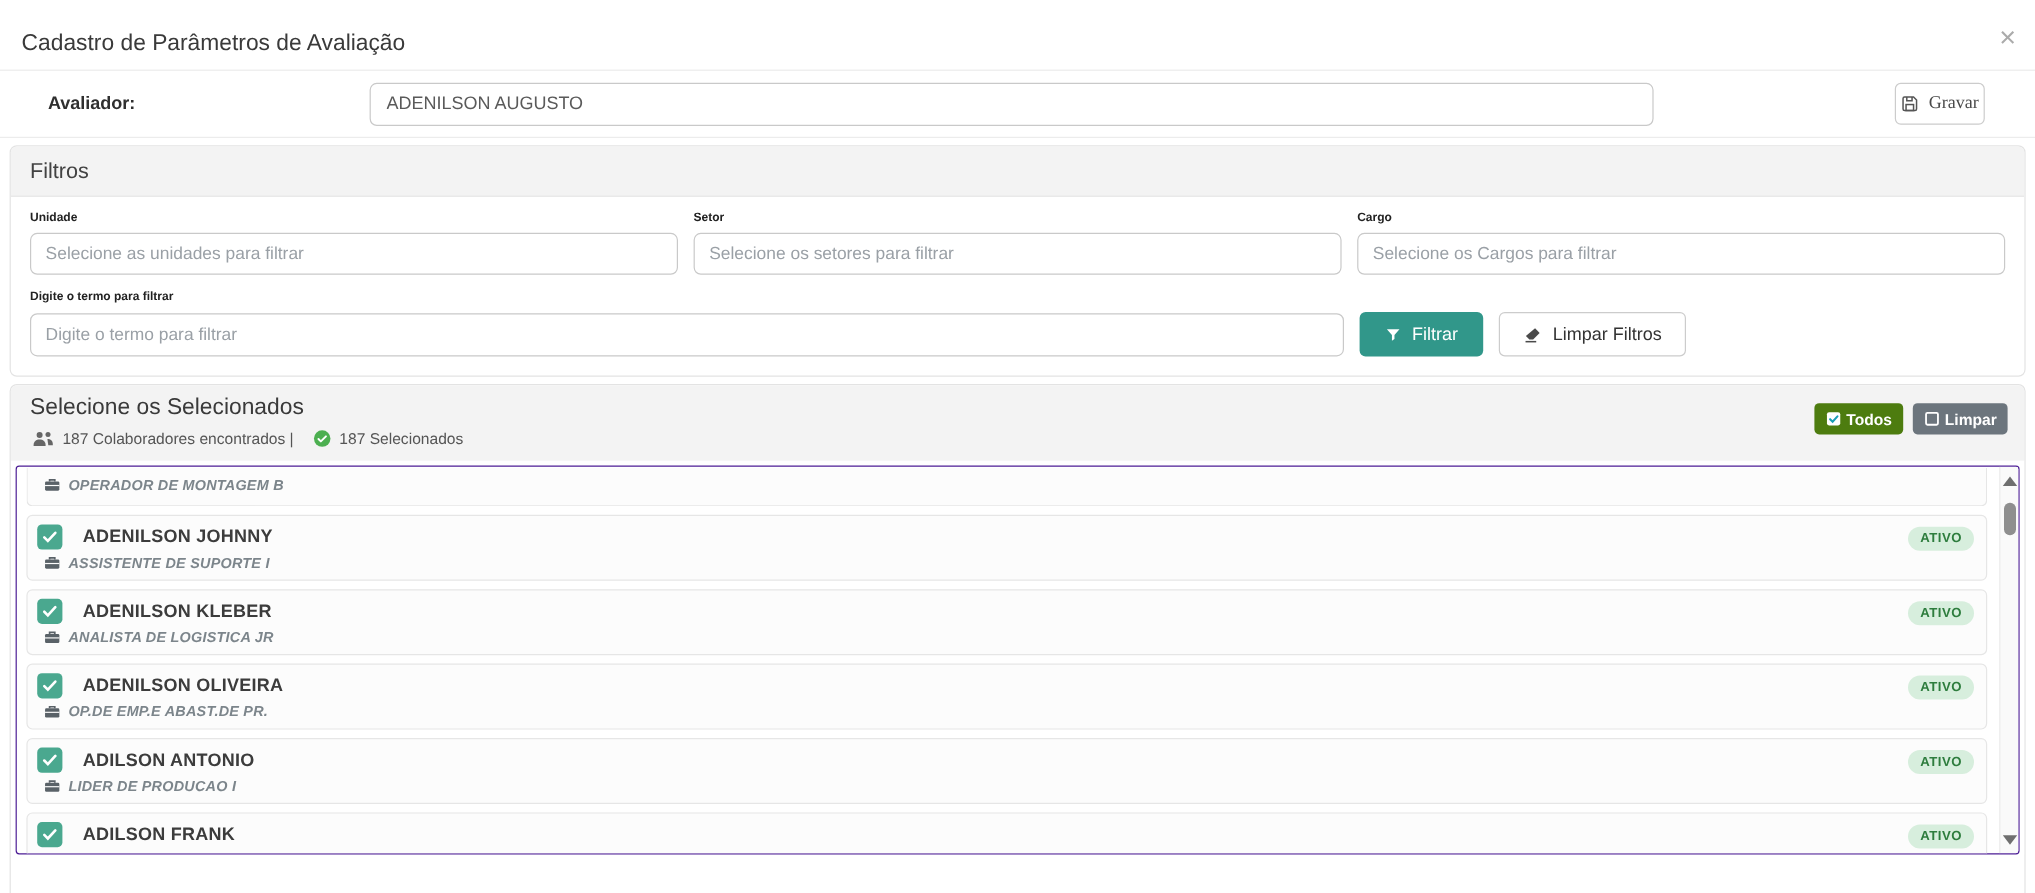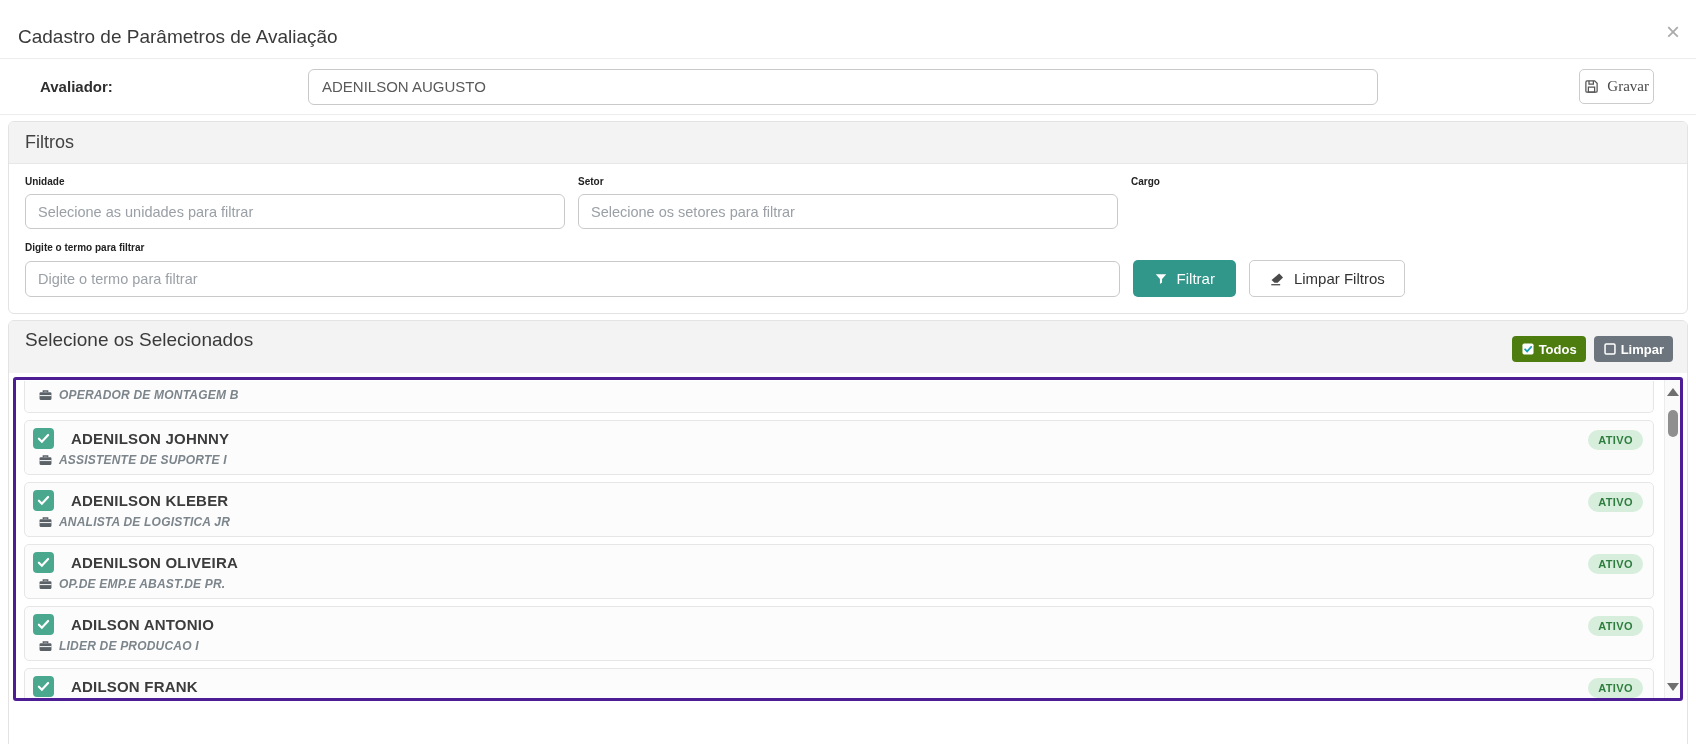--- a/index.html
+++ b/index.html
@@ -39,21 +39,21 @@
   .colab-header { background:#f3f3f3; padding:8px 14px 11px 16px; display:flex; justify-content:space-between; align-items:flex-start; }
   .colab-header h2 { margin:0 0 7px 0; font-size:19px; font-weight:400; color:#3a3a3a; }
   .counts { display:flex; align-items:center; gap:7px; font-size:13px; color:#555; padding-left:2px; }
   .counts .sep-space { width:2px; }
   .header-btns { display:flex; gap:8px; margin-top:7px; }
   .btn-todos, .btn-limpar { height:26px; padding:0 9px; border:none; border-radius:4px; color:#fff; font-size:13px; font-weight:700; display:inline-flex; align-items:center; gap:4px; cursor:pointer; font-family:inherit; }
   .btn-todos { background:#4d7c0f; }
   .btn-limpar { background:#6c757d; }
 
   .list-area { padding:4px 4px 0 4px; background:#fff; }
-  .viewport { position:relative; border:3px solid #4c1d95; border-radius:3px; height:324px; overflow:hidden; background:#fff; }
+  .viewport { position:relative; border:1px solid #4c1d95; border-radius:3px; height:324px; overflow:hidden; background:#fff; }
   .rows { padding:0 26px 0 8px; }
   .member-row { position:relative; background:#fcfcfc; border:1px solid #e6e6e6; border-radius:5px; height:55px; margin-top:7px; padding:7px 12px 0 8px; }
   .member-row.partial { height:32px; margin-top:1px; padding-top:3px; border-top-left-radius:0; border-top-right-radius:0; border-top:none; }
   .top-line { display:flex; align-items:center; }
   .cbx { width:21px; height:21px; background:#4aa88f; border-radius:4px; display:flex; align-items:center; justify-content:center; cursor:pointer; flex:none; }
   .name { font-size:15px; font-weight:700; color:#3c3c3c; margin-left:17px; letter-spacing:.2px; }
   .role-line { display:flex; align-items:center; gap:7px; margin-top:4px; margin-left:6px; }
   .role { font-size:12px; font-weight:700; font-style:italic; color:#7c858b; letter-spacing:.2px; }
   .badge-ativo { position:absolute; right:10px; top:9px; background:#d7eedd; color:#2e7d3e; font-size:11px; font-weight:700; padding:4px 10px; border-radius:10px; letter-spacing:.4px; }
 
@@ -98,20 +98,21 @@
         <div class="field">
           <label>Unidade</label>
           <input type="text" placeholder="Selecione as unidades para filtrar" style="">
         </div>
         <div class="field">
           <label>Setor</label>
           <input type="text" placeholder="Selecione os setores para filtrar" style="">
         </div>
         <div class="field">
           <label>Cargo</label>
+          <input type="text" placeholder="Selecione os Cargos para filtrar" style="">
         </div>
       </div>
       <div class="term-row field">
         <label>Digite o termo para filtrar</label>
         <div class="term-flex">
           <input type="text" placeholder="Digite o termo para filtrar" style="">
           <button class="btn-filtrar">
             <span>
               <svg width="14" height="14" viewBox="0 0 24 24">
                   <path d="M3 4h18l-7.2 8.2V18l-3.6 2.4v-8.2L3 4z" fill="#fff"></path>
@@ -130,20 +131,39 @@
           </button>
         </div>
       </div>
     </div>
   </div>
 
   <div class="panel colab-panel">
     <div class="colab-header">
       <div>
         <h2>Selecione os Selecionados</h2>
+        <div class="counts">
+          <span>
+            <svg width="18" height="15" viewBox="0 0 36 28">
+                <circle cx="12" cy="8" r="5" fill="#666"></circle>
+                <path d="M2 25c0-6.5 4.2-9.5 10-9.5s10 3 10 9.5v1.5H2z" fill="#666"></path>
+                <circle cx="26" cy="7" r="4.2" fill="#666"></circle>
+                <path d="M25 14.5c5.5 0 9 3.2 9 8.3V25h-7.5" fill="#666"></path>
+              </svg>
+          </span>
+          <span>187 Colaboradores encontrados |</span>
+          <span class="sep-space"></span>
+          <span>
+            <svg width="15" height="15" viewBox="0 0 24 24">
+                <circle cx="12" cy="12" r="11" fill="#4caf50"></circle>
+                <path d="M7 12.5l3.2 3.2L17 9" stroke="#fff" stroke-width="2.6" fill="none" stroke-linecap="round" stroke-linejoin="round"></path>
+              </svg>
+          </span>
+          <span>187 Selecionados</span>
+        </div>
       </div>
       <div class="header-btns">
         <button class="btn-todos">
           <span>
             <svg width="14" height="14" viewBox="0 0 24 24">
                 <rect x="2.5" y="2.5" width="19" height="19" rx="3" fill="#fff"></rect>
                 <path d="M7 12.5l3.6 3.6L17.5 8.5" stroke="#1a9fb5" stroke-width="3" fill="none" stroke-linecap="round"></path>
               </svg>
           </span>
           <span>Todos</span>

